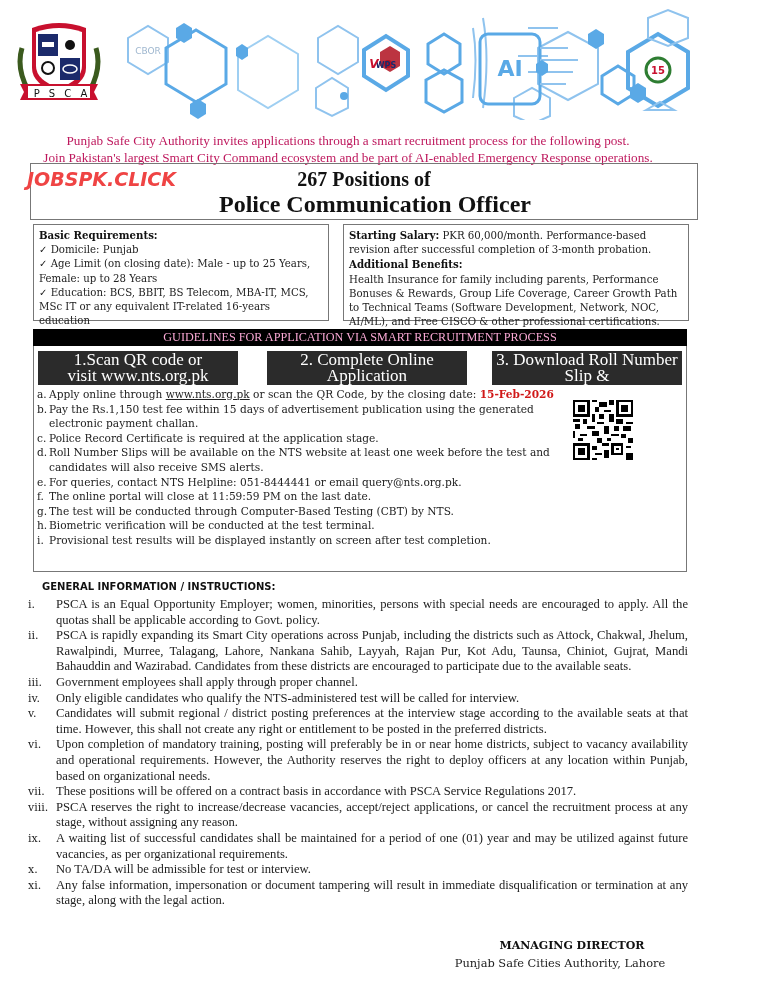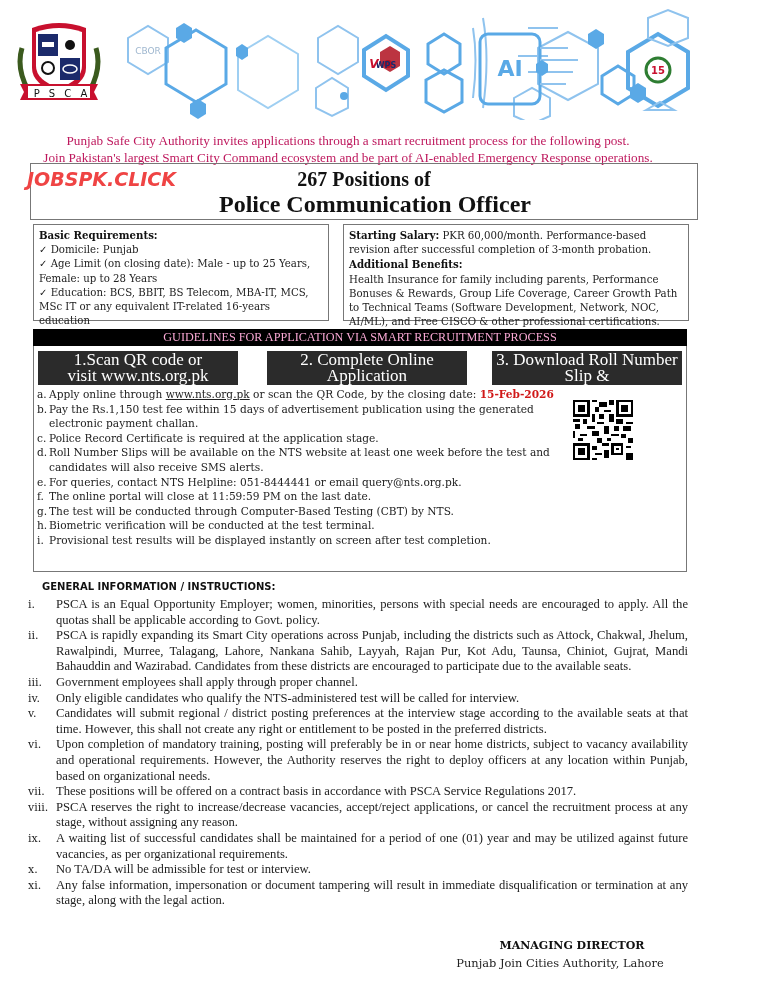--- a/index.html
+++ b/index.html
@@ -301,13 +301,13 @@
       <span class="mk">x.</span>
       <span class="tx">No TA/DA will be admissible for test or interview.</span>
     </div>
   <div class="li">
       <span class="mk">xi.</span>
       <span class="tx">Any false information, impersonation or document tampering will result in immediate disqualification or termination at any stage, along with the legal action.</span>
     </div>
 </div>
 
 <div class="sign1">MANAGING DIRECTOR</div>
-<div class="sign2">Punjab Join Cities Authority, Lahore</div>
+<div class="sign2">Punjab Safe Cities Authority, Lahore</div>
 
 </body></html>

